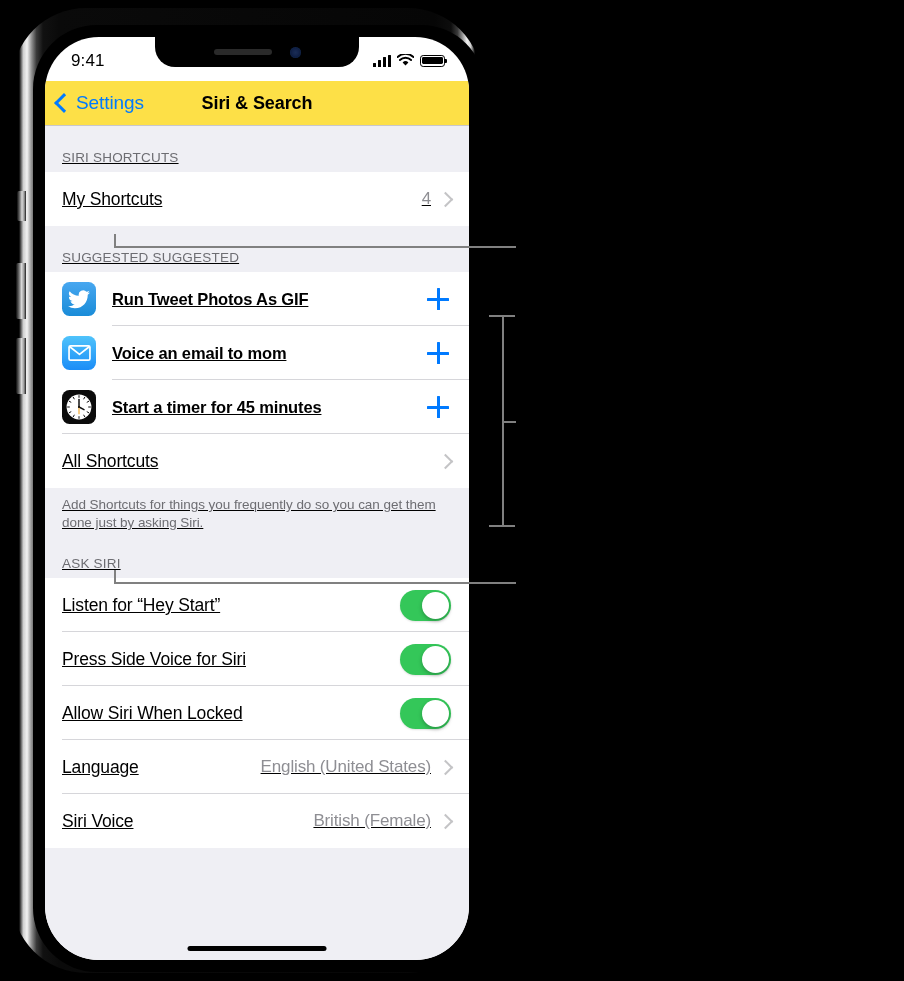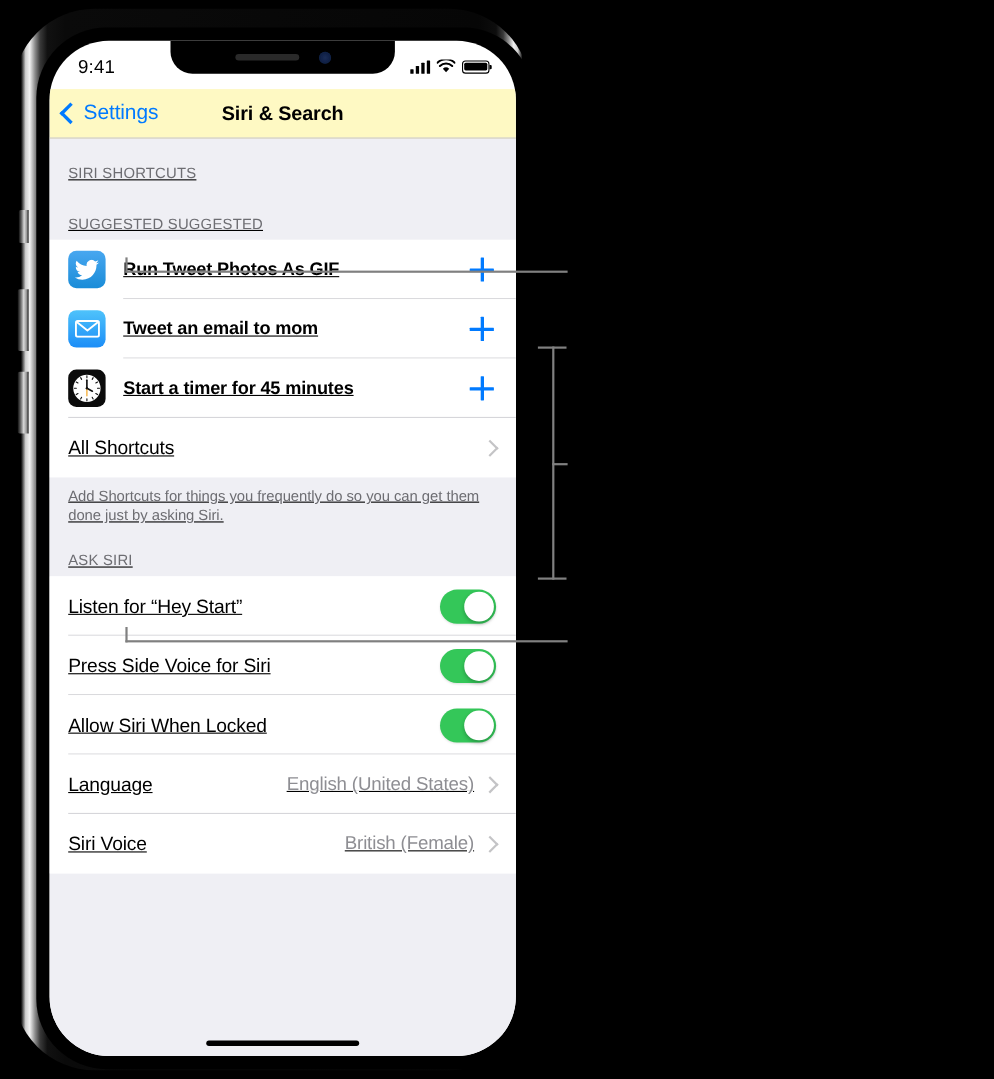--- a/index.html
+++ b/index.html
@@ -141,21 +141,21 @@
     width:2px; height:4px; border-radius:0 1px 1px 0;
     background:#000;
   }
   .battery > span { display:block; height:100%; width:100%; background:#000; border-radius:1.4px; }
 
   
   #nav-bar {
     position: absolute;
     top: 44px; left: 0; right: 0;
     height: 44px;
-    background: #fef9c3;
+    background: #fde047;
     border-bottom: 1px solid #c8c7cc;
     z-index: 20;
     padding-left: 45px;
   }
   #back-button {
     position: absolute;
     left: 12px; top: 0; bottom: 0;
     display: flex; align-items: center; gap: 4px;
     color: #007aff;
     cursor: pointer;
@@ -348,20 +348,27 @@
       <div id="back-button">
         <span id="back-chevron"></span>
         <span id="back-label">Settings</span>
       </div>
       <div id="nav-title">Siri &amp; Search</div>
     </div>
 
     <div id="content">
 
       <div class="section-header">SIRI SHORTCUTS</div>
+      <div class="group">
+        <div class="row">
+          <span class="row-label">My Shortcuts</span>
+          <span class="row-value">4</span>
+          <span class="chevron-right"></span>
+        </div>
+      </div>
 
       <div class="section-header">SUGGESTED SUGGESTED</div>
       <div class="group">
 
         <div class="row">
           <span class="app-icon icon-twitter">
             <span class="glyph">
               <svg width="22" height="19" viewBox="0 0 24 20">
                 <path fill="#ffffff" d="M24 2.4a9.6 9.6 0 0 1-2.8.8A4.9 4.9 0 0 0 23.3.4a9.7 9.7 0 0 1-3.1 1.2A4.9 4.9 0 0 0 11.8 6a13.9 13.9 0 0 1-10-5.1 4.9 4.9 0 0 0 1.5 6.5A4.8 4.8 0 0 1 1 6.8v.1a4.9 4.9 0 0 0 3.9 4.8 4.9 4.9 0 0 1-2.2.1 4.9 4.9 0 0 0 4.6 3.4A9.8 9.8 0 0 1 0 17.3a13.8 13.8 0 0 0 7.5 2.2c9.1 0 14-7.5 14-14v-.7A9.9 9.9 0 0 0 24 2.4z"></path>
               </svg>
@@ -374,21 +381,21 @@
 
         <div class="row">
           <span class="app-icon icon-mail">
             <span class="glyph">
               <svg width="23" height="16" viewBox="0 0 24 17">
                 <rect x="0.9" y="0.9" width="22.2" height="15.2" rx="1.6" fill="none" stroke="#ffffff" stroke-width="1.8"></rect>
                 <path d="M1.4 1.6 L12 10 L22.6 1.6" fill="none" stroke="#ffffff" stroke-width="1.8" stroke-linejoin="round"></path>
               </svg>
             </span>
           </span>
-          <span class="row-label bold">Tweet an email to mom</span>
+          <span class="row-label bold">Voice an email to mom</span>
           <span class="plus-button"></span>
           <span class="row-sep inset-icon"></span>
         </div>
 
         <div class="row">
           <span class="app-icon icon-clock">
             <span class="glyph">
               <svg width="28" height="28" viewBox="0 0 28 28">
                 <circle cx="14" cy="14" r="12.4" fill="#ffffff"></circle>
                 <g stroke="#111" stroke-width="1" stroke-linecap="round">

